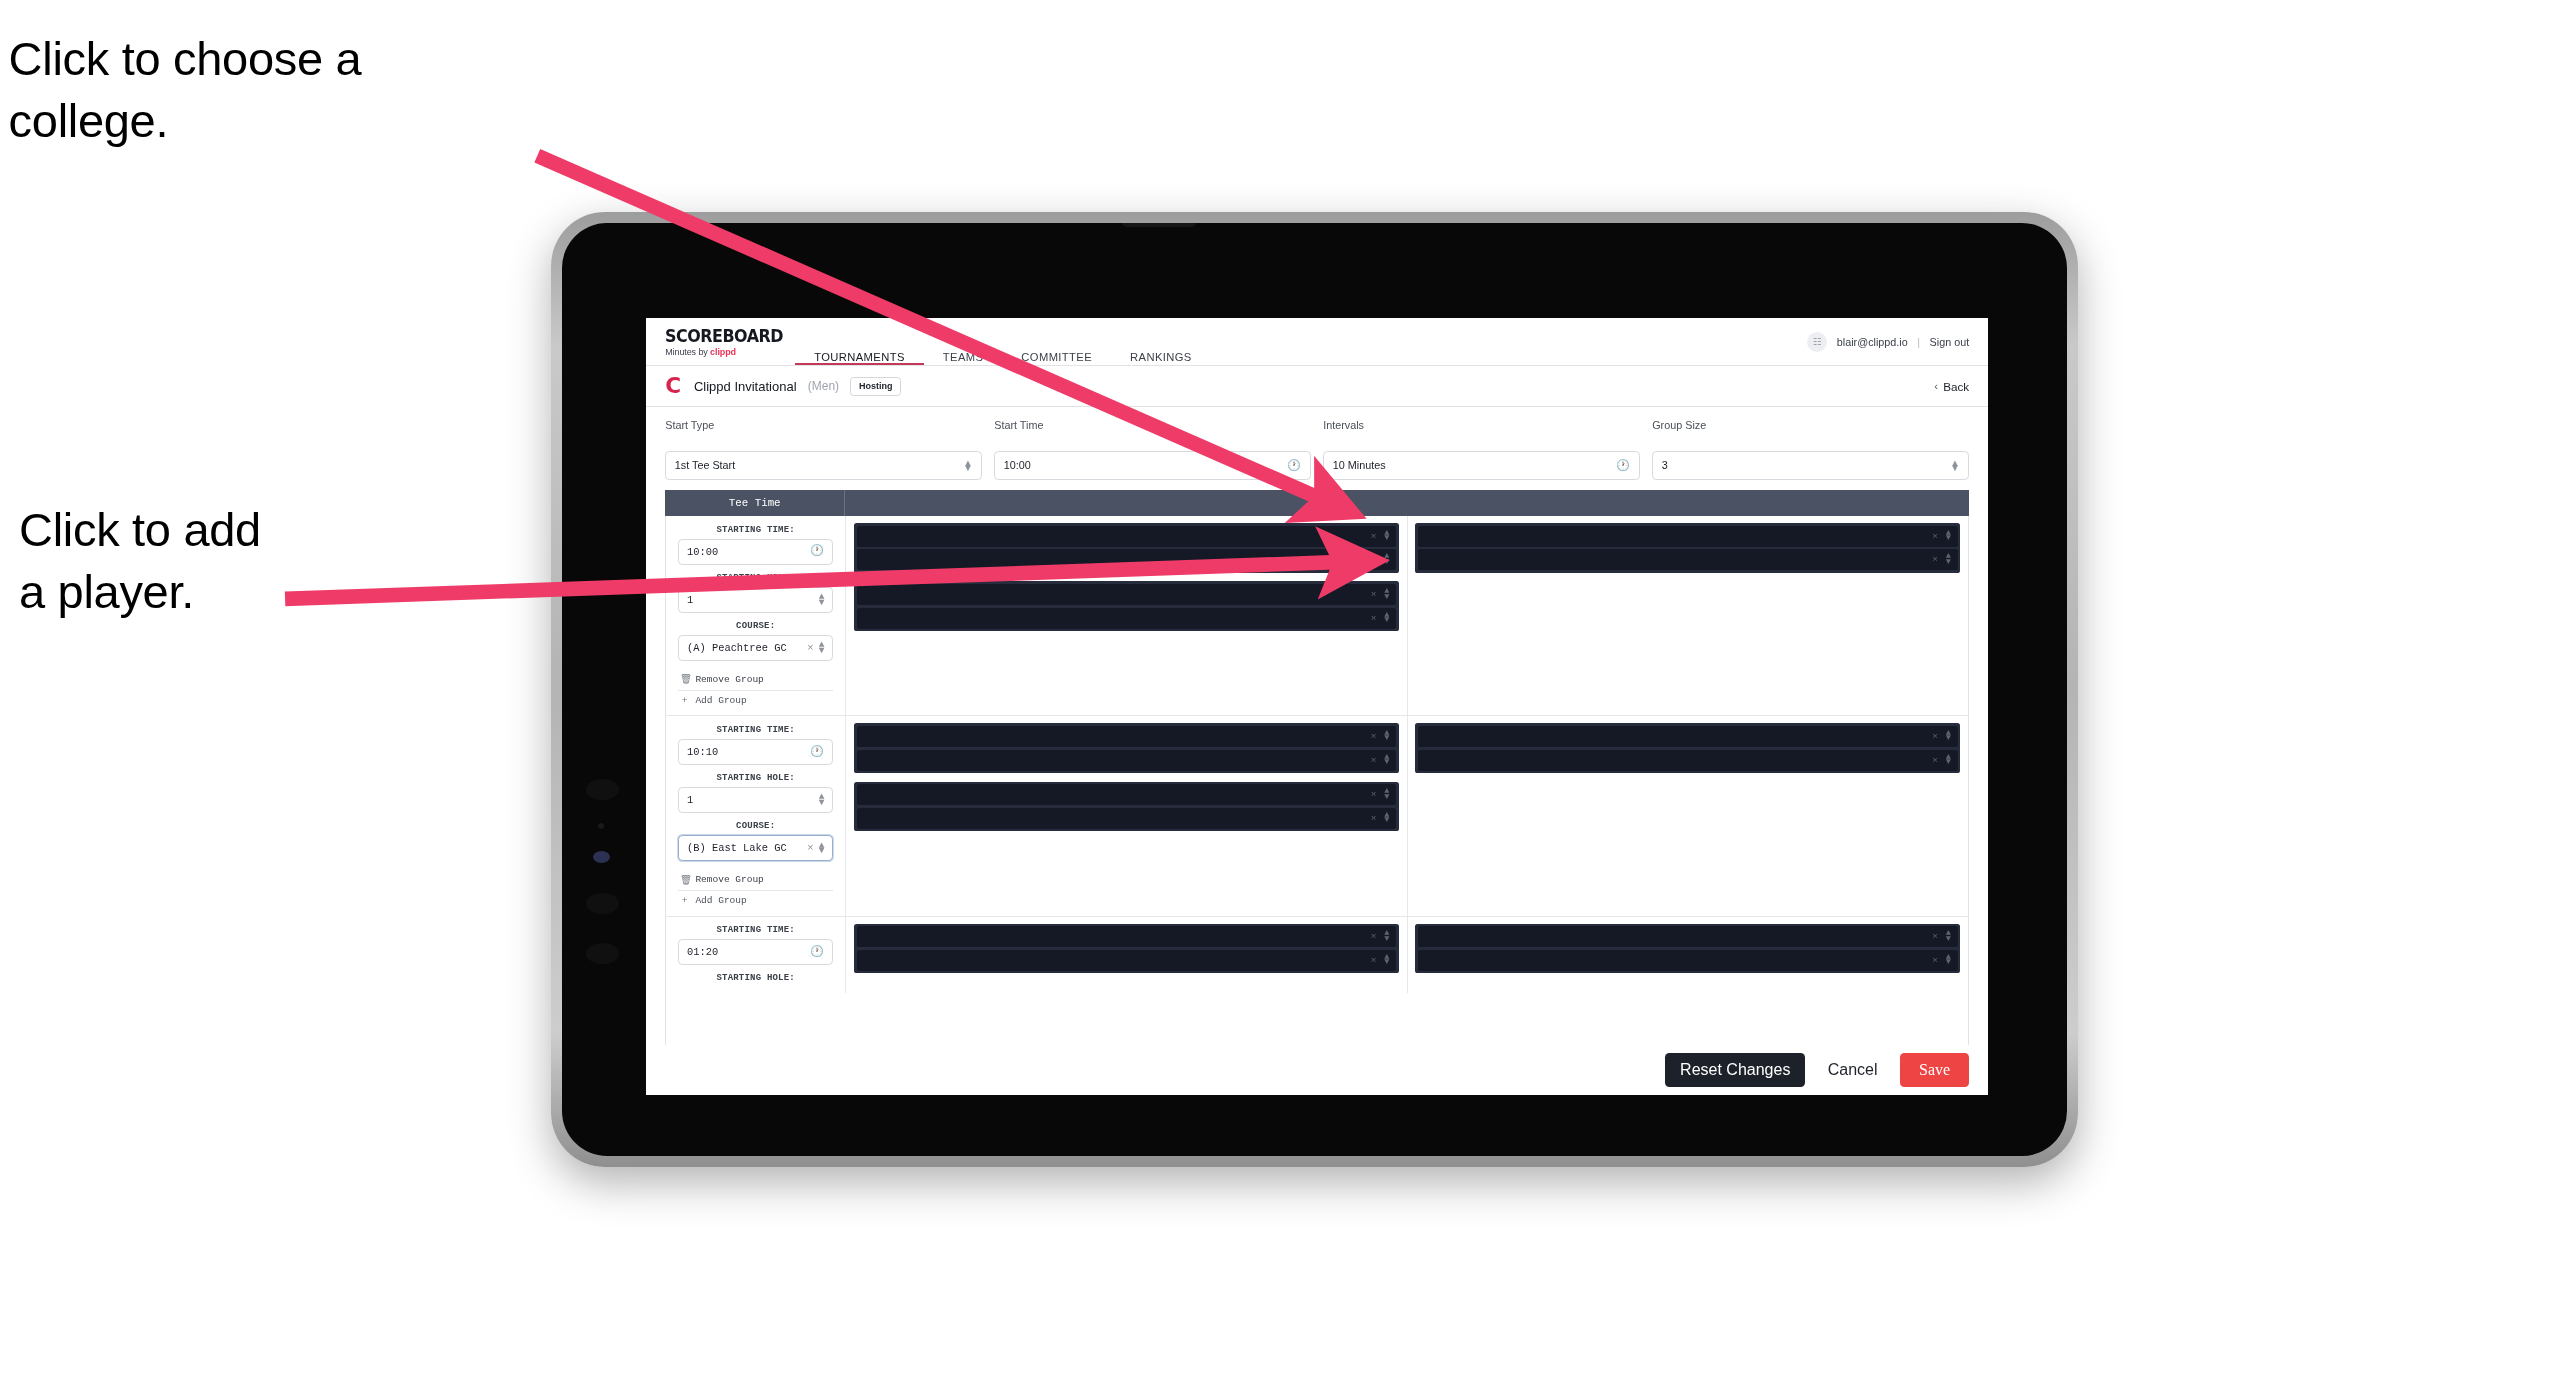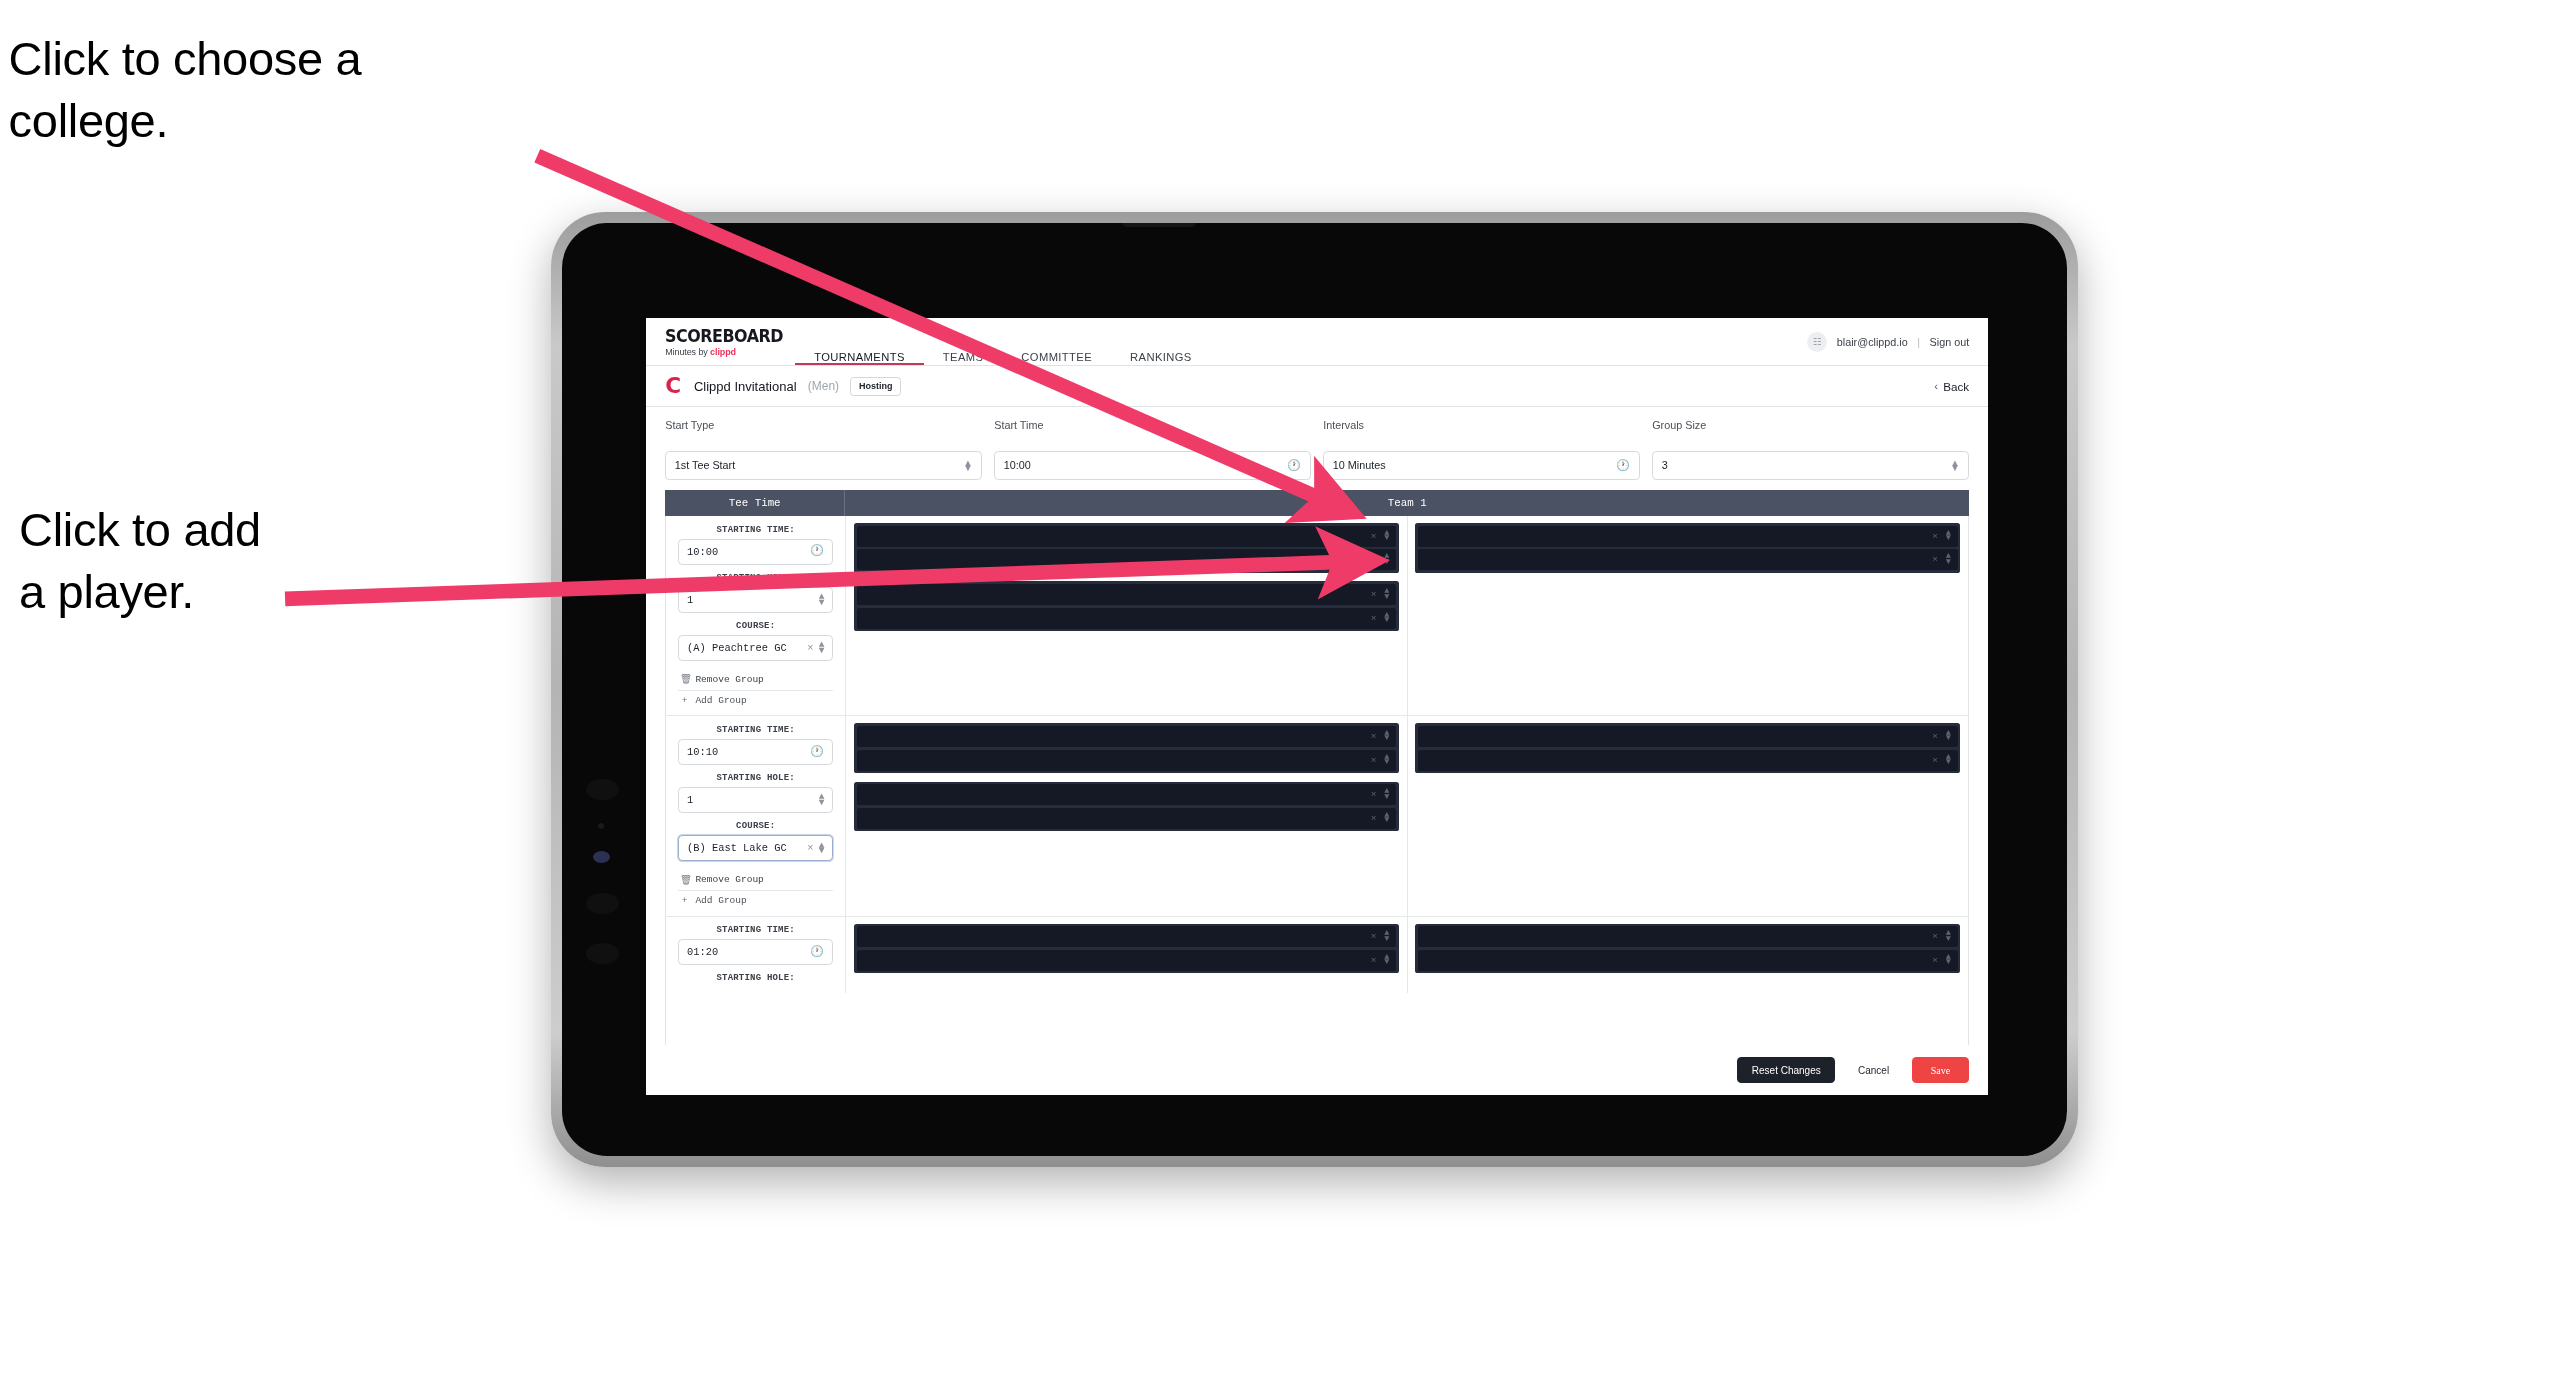--- a/index.html
+++ b/index.html
@@ -296,21 +296,21 @@
   .footer {
     flex: none;
     height: 50px;
     display: flex; align-items: center; justify-content: flex-end;
     gap: 14px;
     padding: 0 19px;
     background: #fff;
   }
   .btn {
     border: none; border-radius: 4.3px;
-    font-size: 10px;
+    font-size: 16px;
     cursor: pointer;
     font-family: "Liberation Sans", sans-serif;
   }
   .btn-reset { background: #1d2129; color:#fff; padding: 7.8px 14.7px; }
   .btn-cancel { background: transparent; color:#1d2129; padding: 7.8px 8.6px; }
   .btn-save { background: #ef4444; color:#fff; padding: 7.8px 19px; font-family: Liberation Serif, serif; }
 </style>
 </head>
 <body>
 
@@ -397,21 +397,20 @@
                 <span>▲</span>
                 <span>▼</span>
               </span>
           </div>
         </div>
       </div>
 
       <div class="table-wrap">
         <div class="thead">
           <div class="th tee">Tee Time</div>
-          <div class="th team">Team 1</div>
         </div>
         <div class="tbody" id="tbody">
             <div class="grouprow">
               <div class="teecell">
                 <div class="tee-lbl">STARTING TIME:</div>
                 <div class="tee-input">
                   <span class="v">10:00</span>
                   <span class="ctl-adorn">🕐</span>
                 </div>
                 <div class="tee-lbl">STARTING HOLE:</div>

